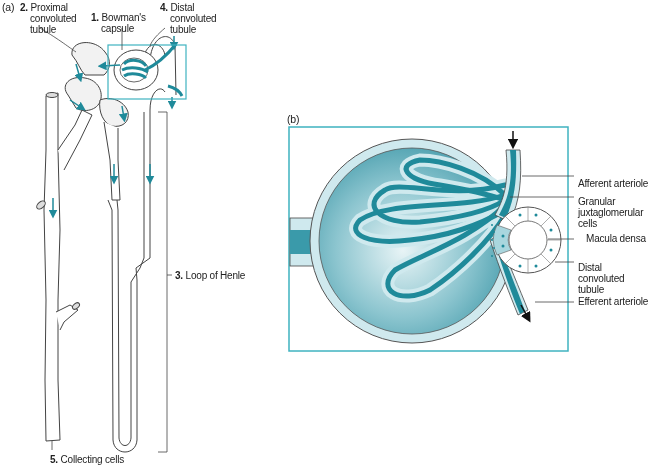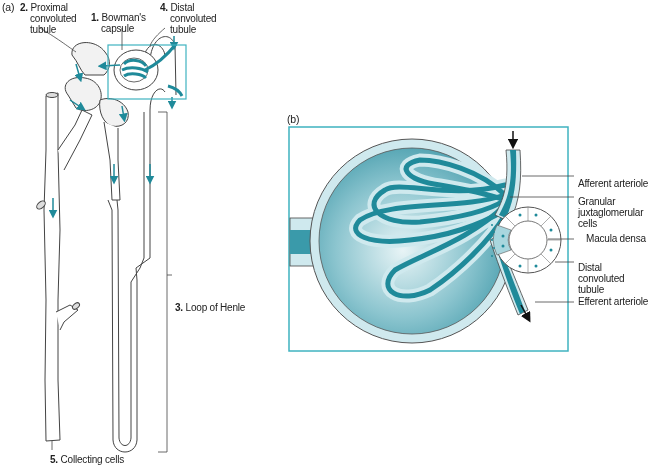--- a/index.html
+++ b/index.html
@@ -191,21 +191,21 @@
   <span style="padding-left:10px;">capsule</span>
 </div>
 
 <div class="lbl" style="left:160px; top:2px;">
   <b>4.</b>
   <span>Distal</span><br>
   <span style="padding-left:10px;">convoluted</span><br>
   <span style="padding-left:10px;">tubule</span>
 </div>
 
-<div class="lbl" style="left:175px; top:270px;margin-top:32px;">
+<div class="lbl" style="left:175px; top:270px;">
   <b>3.</b>
   <span>Loop of Henle</span>
 </div>
 
 <div class="lbl" style="left:50px; top:454px;">
   <b>5.</b>
   <span>Collecting cells</span>
 </div>
 
 <span class="lbl panel" style="left:287px; top:114px;">(b)</span>

